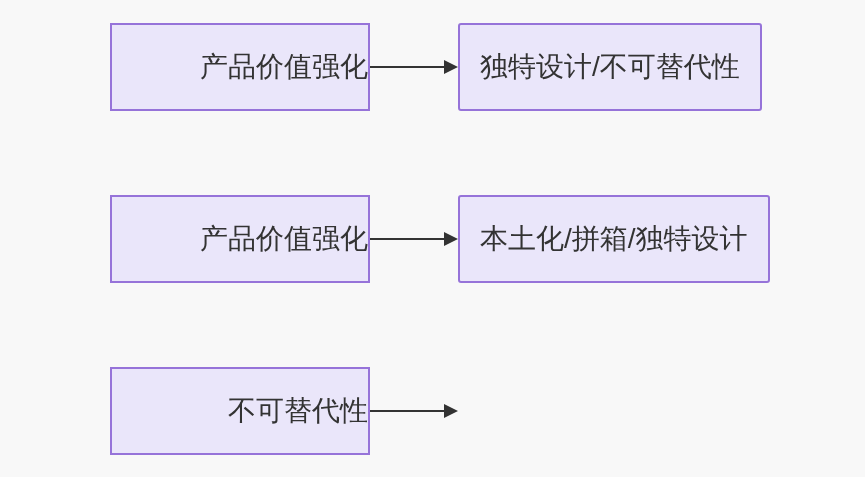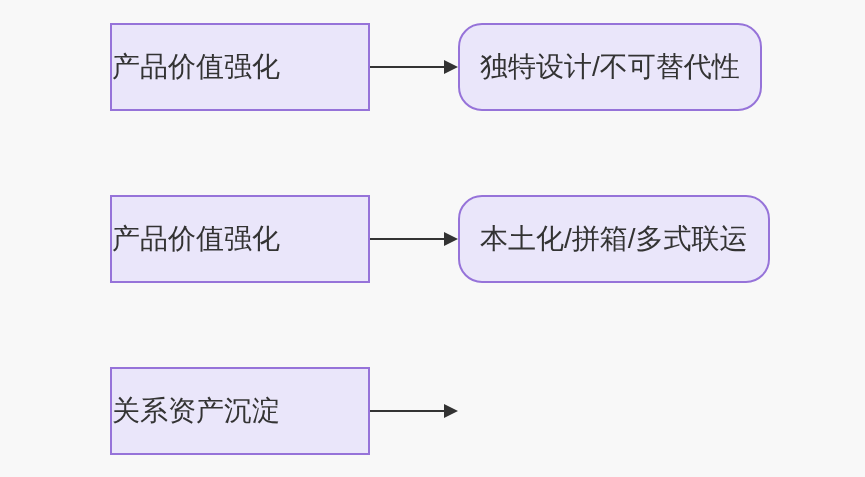--- a/index.html
+++ b/index.html
@@ -28,34 +28,34 @@
     display: flex;
     align-items: center;
   }
   .flow-row.row-0 { top: 23px; }
   .flow-row.row-1 { top: 195px; }
   .flow-row.row-2 { top: 367px; }
   .node {
     height: 88px;
     display: flex;
     align-items: center;
-    justify-content: flex-start;
+    justify-content: flex-end;
     background: var(--node-fill);
     border: 2px solid var(--node-border);
     color: var(--text);
     font-size: 28px;
     line-height: 1;
     white-space: nowrap;
   }
   .node-rect {
     width: 260px;
     border-radius: 0;
   }
   .node-rounded {
-    border-radius: 24px;
+    border-radius: 3px;
     padding: 0 20px;
   }
   .arrow {
     width: 88px;
     height: 14px;
     display: flex;
     align-items: center;
     flex: 0 0 88px;
   }
   .arrow-line {
@@ -93,27 +93,27 @@
 
   <div class="flow-row row-1">
     <div class="node node-rect">
       <span class="node-label">产品价值强化</span>
     </div>
     <div class="arrow">
       <span class="arrow-line"></span>
       <span class="arrow-head"></span>
     </div>
     <div class="node node-rounded">
-      <span class="node-label">本土化/拼箱/多式联运</span>
+      <span class="node-label">本土化/拼箱/独特设计</span>
     </div>
   </div>
 
   <div class="flow-row row-2">
     <div class="node node-rect">
-      <span class="node-label">关系资产沉淀</span>
+      <span class="node-label">不可替代性</span>
     </div>
     <div class="arrow">
       <span class="arrow-line"></span>
       <span class="arrow-head"></span>
     </div>
   </div>
 
 </div>
 
 </body></html>

